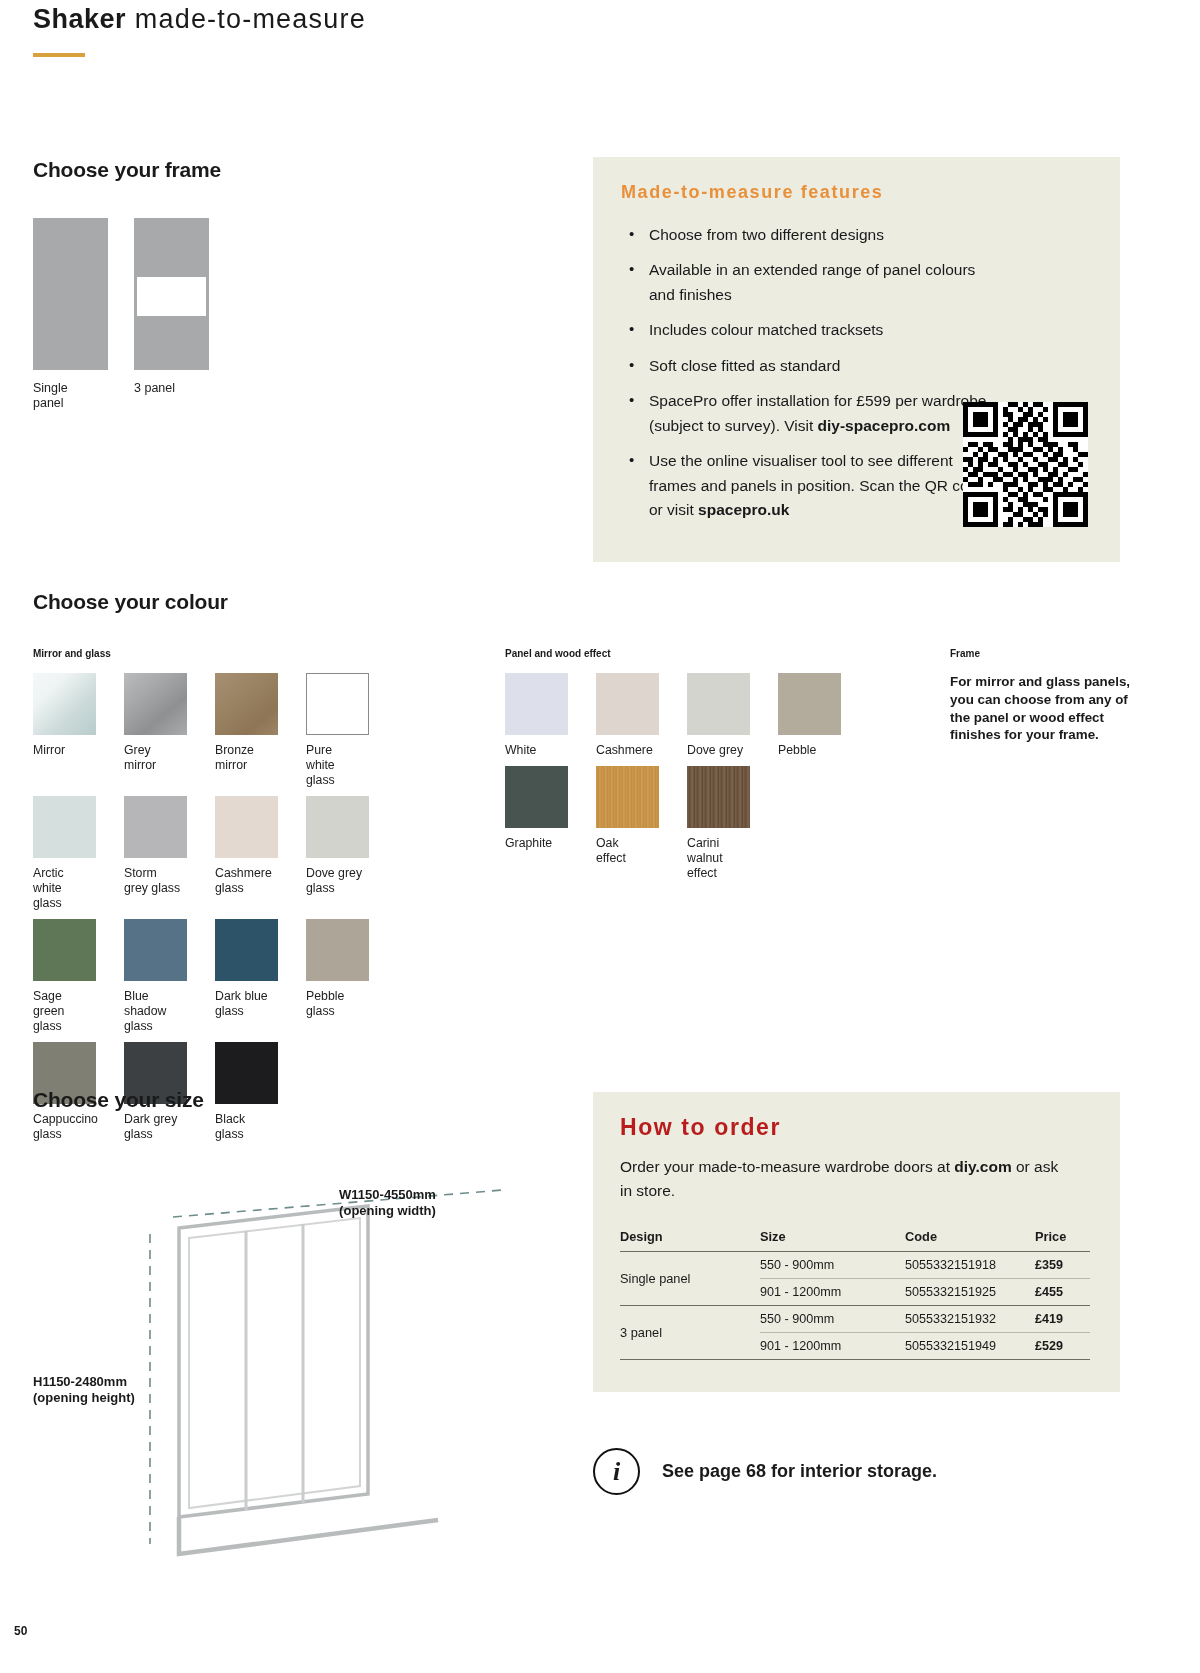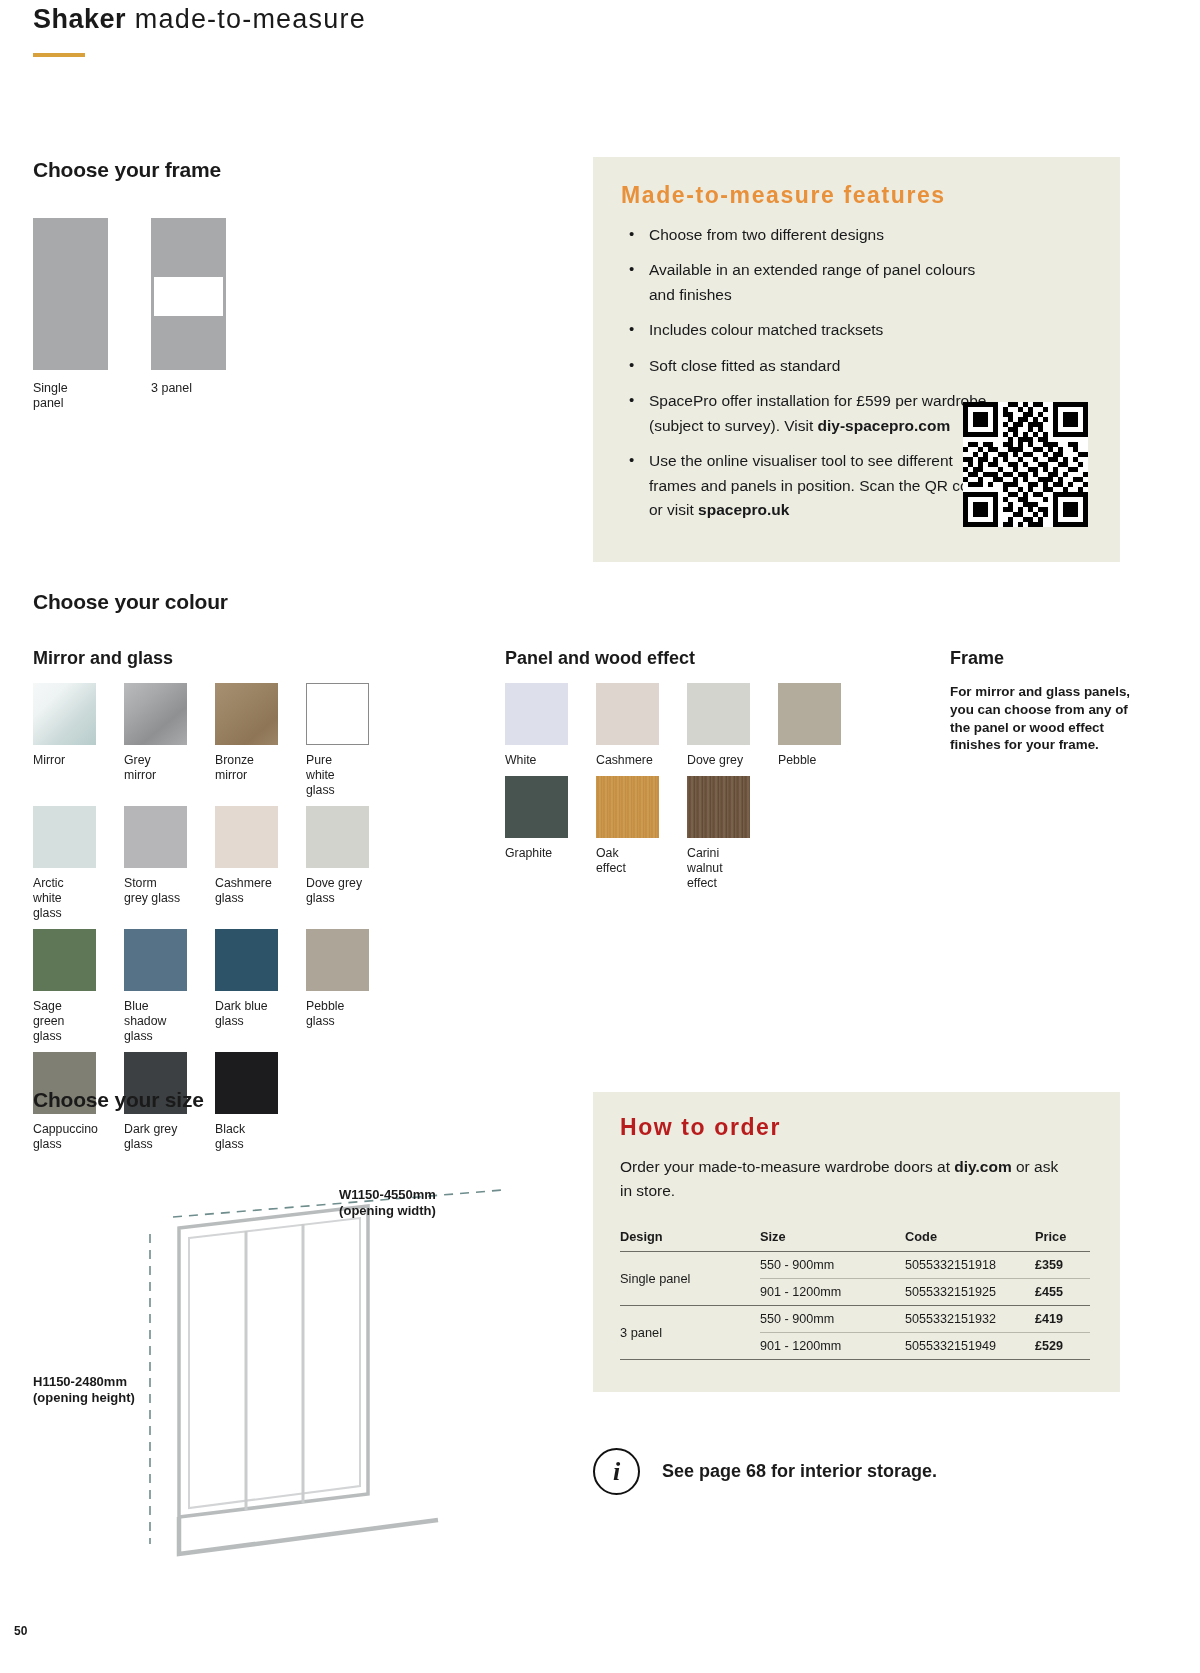--- a/index.html
+++ b/index.html
@@ -18,38 +18,38 @@
   .title { font-size:27px; letter-spacing:1.2px; white-space:nowrap; }
   .title .bold { font-weight:bold; letter-spacing:0.5px; }
   .title .light { font-weight:400; }
   .title-rule { width:52px; height:4px; background:#d9a13b; margin-top:18px; }
 
   
   .section-h { font-size:21px; font-weight:bold; letter-spacing:-0.2px; }
 
   
   #design-section { position:absolute; left:33px; top:158px; }
-  #design-options { display:flex; gap:43px; margin-top:36px; }
+  #design-options { display:flex; gap:26px; margin-top:36px; }
   .design-option { width:75px; }
   .panel-single { width:75px; height:152px; background:#a8a9ab; }
   .panel-3 { width:75px; display:flex; flex-direction:column; }
   .p3-top { height:56px; background:#a8a9ab; }
   .p3-mid { height:45px; background:#ffffff; border:3px solid #a8a9ab; }
   .p3-bot { height:51px; background:#a8a9ab; }
   .design-label { font-size:12.5px; line-height:1.22; margin-top:11px; color:#222; }
 
   
   #features-box {
     position:absolute; left:593px; top:157px;
     width:527px; height:405px;
     background:#edece1;
   }
   #features-title {
     position:absolute; left:28px; top:25px;
-    font-size:23px; font-weight:bold; color:#e8903a;
+    font-size:18px; font-weight:bold; color:#e8903a;
     letter-spacing:1.6px; white-space:nowrap;
   }
   #features-list {
     position:absolute; left:30px; top:66px; width:365px;
     margin:0; padding:0; list-style:none;
   }
   #features-list li {
     position:relative; padding-left:26px;
     font-size:15.5px; line-height:1.58; margin-bottom:11px; color:#18191a;
   }
@@ -70,21 +70,21 @@
   .colour-groups { position:relative; margin-top:34px; }
   .swatch-grid { display:flex; flex-wrap:wrap; }
   .swatch { width:78px; margin-right:13px; margin-bottom:8px; }
   .swatch .chip { width:63px; height:62px; }
   .swatch .chip.outlined { border:1px solid #8a8a8a; }
   .swatch .sw-label { font-size:12.3px; line-height:1.22; margin-top:8px; color:#222; }
 
   #mirror-group { position:absolute; left:0; top:0; width:430px; }
   #panel-group  { position:absolute; left:472px; top:0; width:440px; }
   #frame-group  { position:absolute; left:917px; top:0; width:200px; }
-  .group-h { font-size:18px; font-weight:bold; margin-bottom:14px; }
+  .group-h { font-size:10px; font-weight:bold; margin-bottom:14px; }
   #panel-group .group-h, #frame-group .group-h { margin-bottom:14px; }
   .frame-body { font-size:13.4px; font-weight:bold; line-height:1.33; }
   .frame-body p { margin:0 0 13px 0; }
 
   
   #size-section { position:absolute; left:33px; top:1088px; }
   #size-diagram { position:relative; width:520px; height:430px; margin-top:30px; }
   .dim-label { position:absolute; font-size:13px; font-weight:bold; line-height:1.25; text-align:center; }
   #dim-width { left:272px; top:45px; width:165px; }
   #dim-height { left:0px; top:232px; width:130px; text-align:left; }

